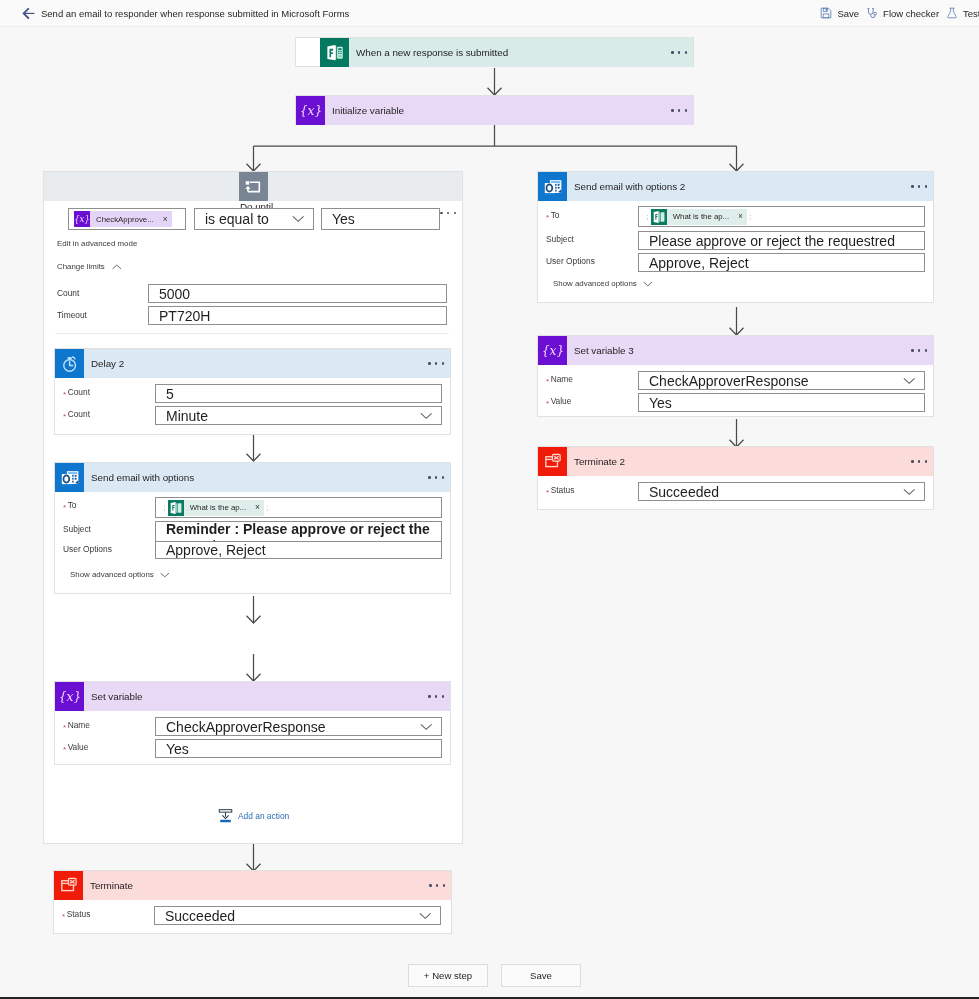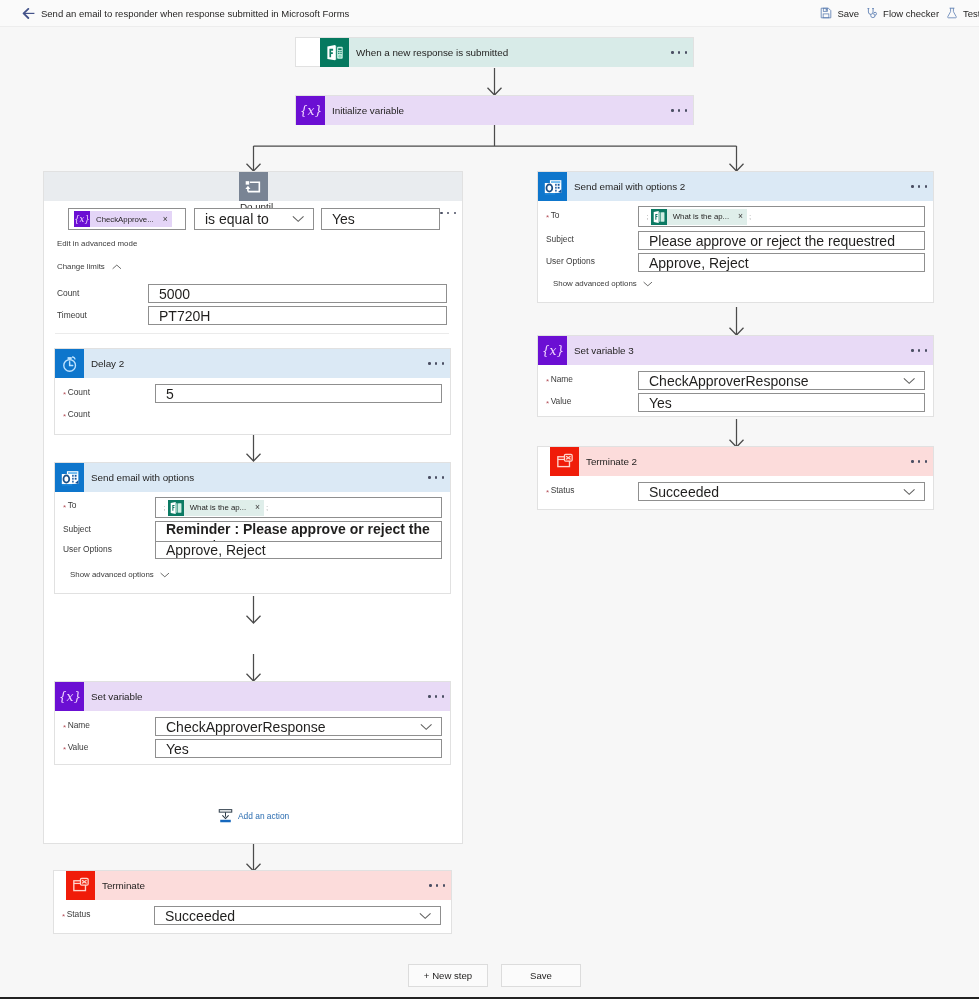--- a/index.html
+++ b/index.html
@@ -31,21 +31,21 @@
   .card-head{display:flex;align-items:center;height:29px;}
   .card-icon{width:29px;height:29px;flex:0 0 29px;display:flex;align-items:center;justify-content:center;}
   .card-title{font-size:9.9px;margin-left:7px;letter-spacing:-0.05px;white-space:nowrap;}
   .card-ellipsis{margin-left:auto;margin-right:6px;display:flex;gap:4.2px;align-items:center;}
   .card-ellipsis i{width:2.4px;height:2.4px;border-radius:50%;background:#4b4f63;display:block;}
 
   .hd-teal{background:#d8ebe8;margin-left:24px;}
   .hd-purple{background:#e8daf6;}
   .hd-blue{background:#dbe9f5;}
   .hd-gray{background:#e9ecef;flex-direction:column;}
-  .hd-red{background:#fcdcdb;margin-left:12px;}
+  .hd-red{background:#fcdcdb;}
 
   .ic-teal{background:#05795f;}
   .ic-purple{background:#6b0fd3;}
   .ic-blue{background:#0e76cc;}
   .ic-gray{background:#798494;}
   .ic-dark{background:#3f4754;}
   .ic-red{background:#f01c09;}
 
   .frow{position:absolute;display:flex;align-items:center;}
   .flabel{font-size:8.4px;color:#3a3a3a;white-space:nowrap;display:flex;align-items:baseline;}
@@ -276,20 +276,28 @@
         </div>
 <div class="fld" style="left:100px;top:35px;width:287px;height:19px;">
           <span>5</span>
         </div>
 <div class="frow" style="left:8px;top:60px;">
           <span class="flabel">
             <span class="req">*</span>
             <span>Count</span>
           </span>
         </div>
+<div class="fld" style="left:100px;top:57px;width:287px;height:19px;">
+          <span>Minute</span>
+          <span class="chev">
+            <svg width="12.4" height="7" viewBox="0 0 14 8">
+  <path d="M0.9 1.1 L7 6.7 L13.1 1.1" fill="none" stroke="#616160" stroke-width="1.25"></path>
+            </svg>
+          </span>
+        </div>
 </div>
 <div class="card" style="left:10px;top:290px;width:397px;height:132px;">
 <div class="card-head hd-blue">
           <div class="card-icon ic-blue">
             <svg width="20" height="20" viewBox="0 0 22 22">
   <rect x="7.6" y="3.5" width="12.6" height="14.0" fill="#ffffff"></rect>
   <rect x="8.8" y="4.5" width="10.2" height="2.3" fill="#74bdf0"></rect>
   <rect x="8.8" y="7.8" width="3.2" height="1.2" fill="#a9d8f7"></rect>
   <rect x="13.0" y="7.6" width="2.0" height="2.0" fill="#11529b"></rect>
   <rect x="16.2" y="7.6" width="2.0" height="2.0" fill="#11529b"></rect>

